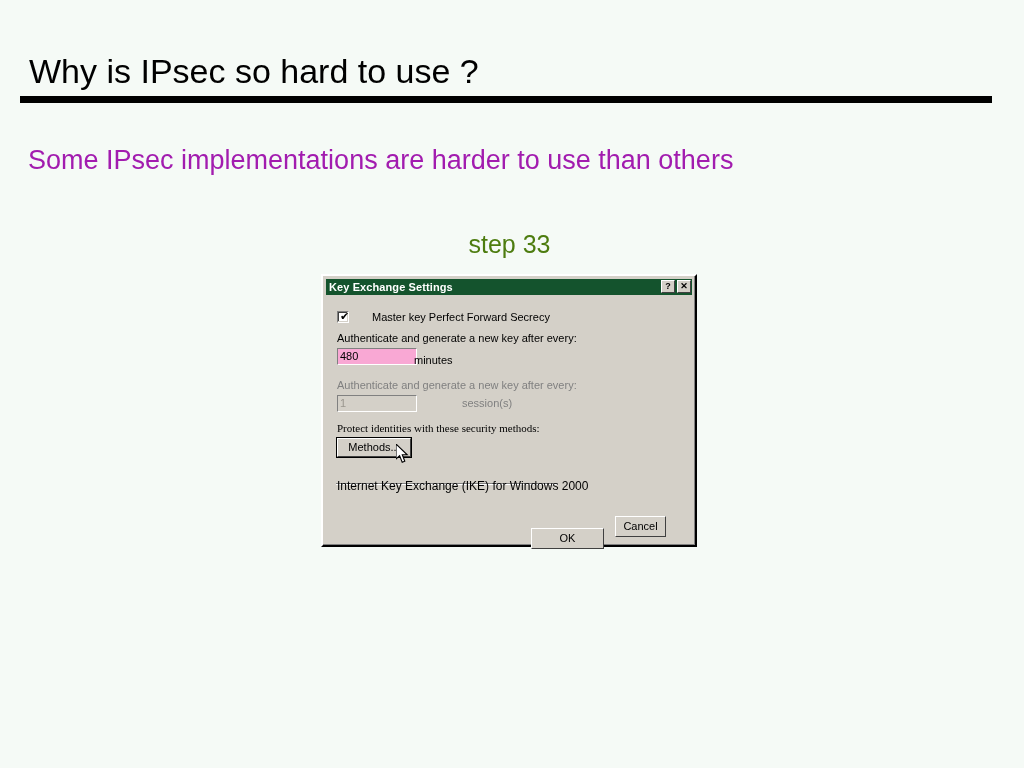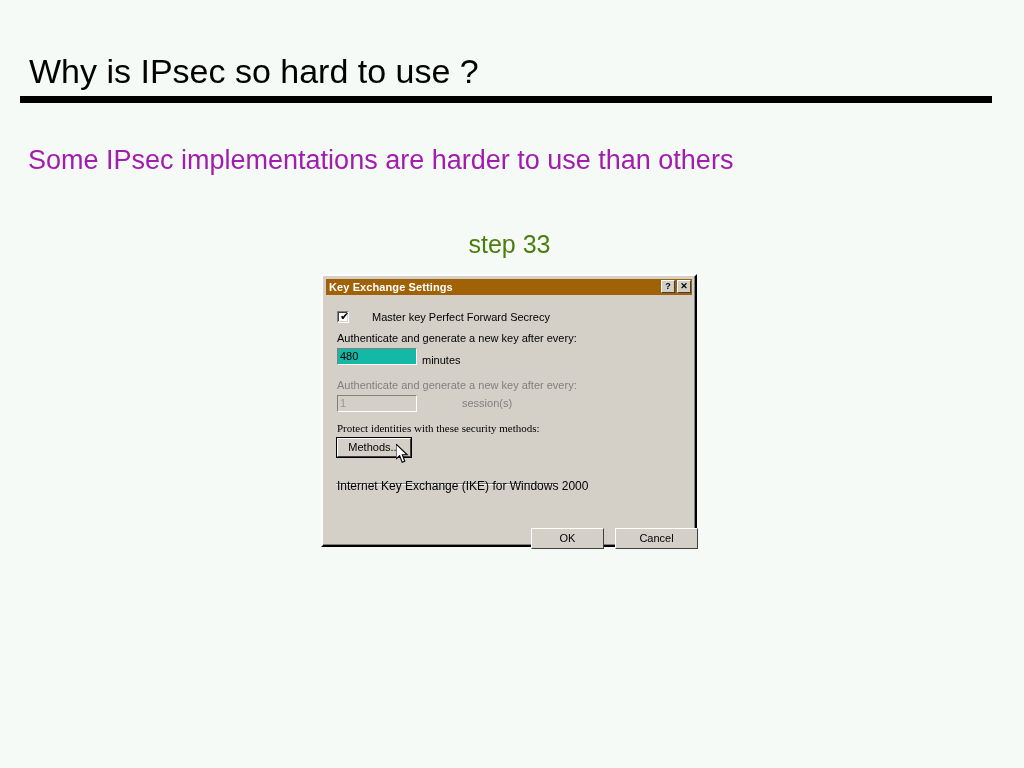--- a/index.html
+++ b/index.html
@@ -78,21 +78,21 @@
     border-right: 1px solid #808080;
     border-bottom: 1px solid #808080;
     box-sizing: border-box;
   }
   .titlebar {
     position: absolute;
     left: 3px;
     top: 3px;
     width: 366px;
     height: 16px;
-    background: #a16207;
+    background: #14532d;
     display: flex;
     align-items: center;
   }
   .titlebar-text {
     color: #ffffff;
     font-size: 11px;
     font-weight: bold;
     margin-left: 3px;
     white-space: nowrap;
     letter-spacing: 0.1px;
@@ -164,21 +164,21 @@
     position: absolute;
     font-size: 11px;
     white-space: nowrap;
   }
   .field-label.disabled { color: #808080; }
 
   .textbox {
     position: absolute;
     width: 80px;
     height: 17px;
-    background: #14b8a6;
+    background: #f9a8d4;
     border-top: 1px solid #808080;
     border-left: 1px solid #808080;
     border-right: 1px solid #ffffff;
     border-bottom: 1px solid #ffffff;
     box-sizing: border-box;
     font-size: 11px;
     line-height: 15px;
     padding-left: 2px;
     color: #000000;
     font-family: "Liberation Sans", sans-serif;
@@ -261,33 +261,33 @@
 
     <div class="cb-row">
       <div class="checkbox">
         <span class="tick">✔</span>
       </div>
       <div class="cb-label">Master key Perfect Forward Secrecy</div>
     </div>
 
     <div class="field-label" style="left:11px; top:34px;">Authenticate and generate a new key after every:</div>
     <div class="textbox" style="left:11px; top:50px;">480</div>
-    <div class="unit" style="left:96px; top:56px;">minutes</div>
+    <div class="unit" style="left:88px; top:56px;">minutes</div>
 
     <div class="field-label disabled" style="left:11px; top:81px;">Authenticate and generate a new key after every:</div>
     <div class="textbox disabled" style="left:11px; top:97px;">1</div>
     <div class="unit disabled" style="left:100px; top:99px;margin-left:36px;">session(s)</div>
 
     <div class="field-label" style="left:11px; top:124px;font-family:Liberation Serif, serif;">Protect identities with these security methods:</div>
     <div class="push-btn default-focus" style="left:11px; top:140px; width:74px; height:19px; line-height:17px;">Methods...</div>
 
     <div class="separator"></div>
 
     <div class="credit" style="left:11px; top:181px;">Internet Key Exchange (IKE) for Windows 2000</div>
 
     <div class="push-btn" style="left:205px; top:230px; width:73px; height:21px; line-height:19px;">OK</div>
-    <div class="push-btn" style="left:289px; top:230px; width:83px; height:21px; line-height:19px;">Cancel</div>
+    <div class="push-btn" style="left:289px; top:218px; width:51px; height:21px; line-height:19px;">Cancel</div>
   </div>
 </div>
 
 <svg class="cursor" viewBox="0 0 14 21">
   <polygon points="0,0 0,15 3.6,11.6 6.2,18.3 8.8,17.2 6.3,10.8 11.2,10.8" fill="#ffffff" stroke="#000000" stroke-width="1.1"></polygon>
 </svg>
 
 </body></html>

